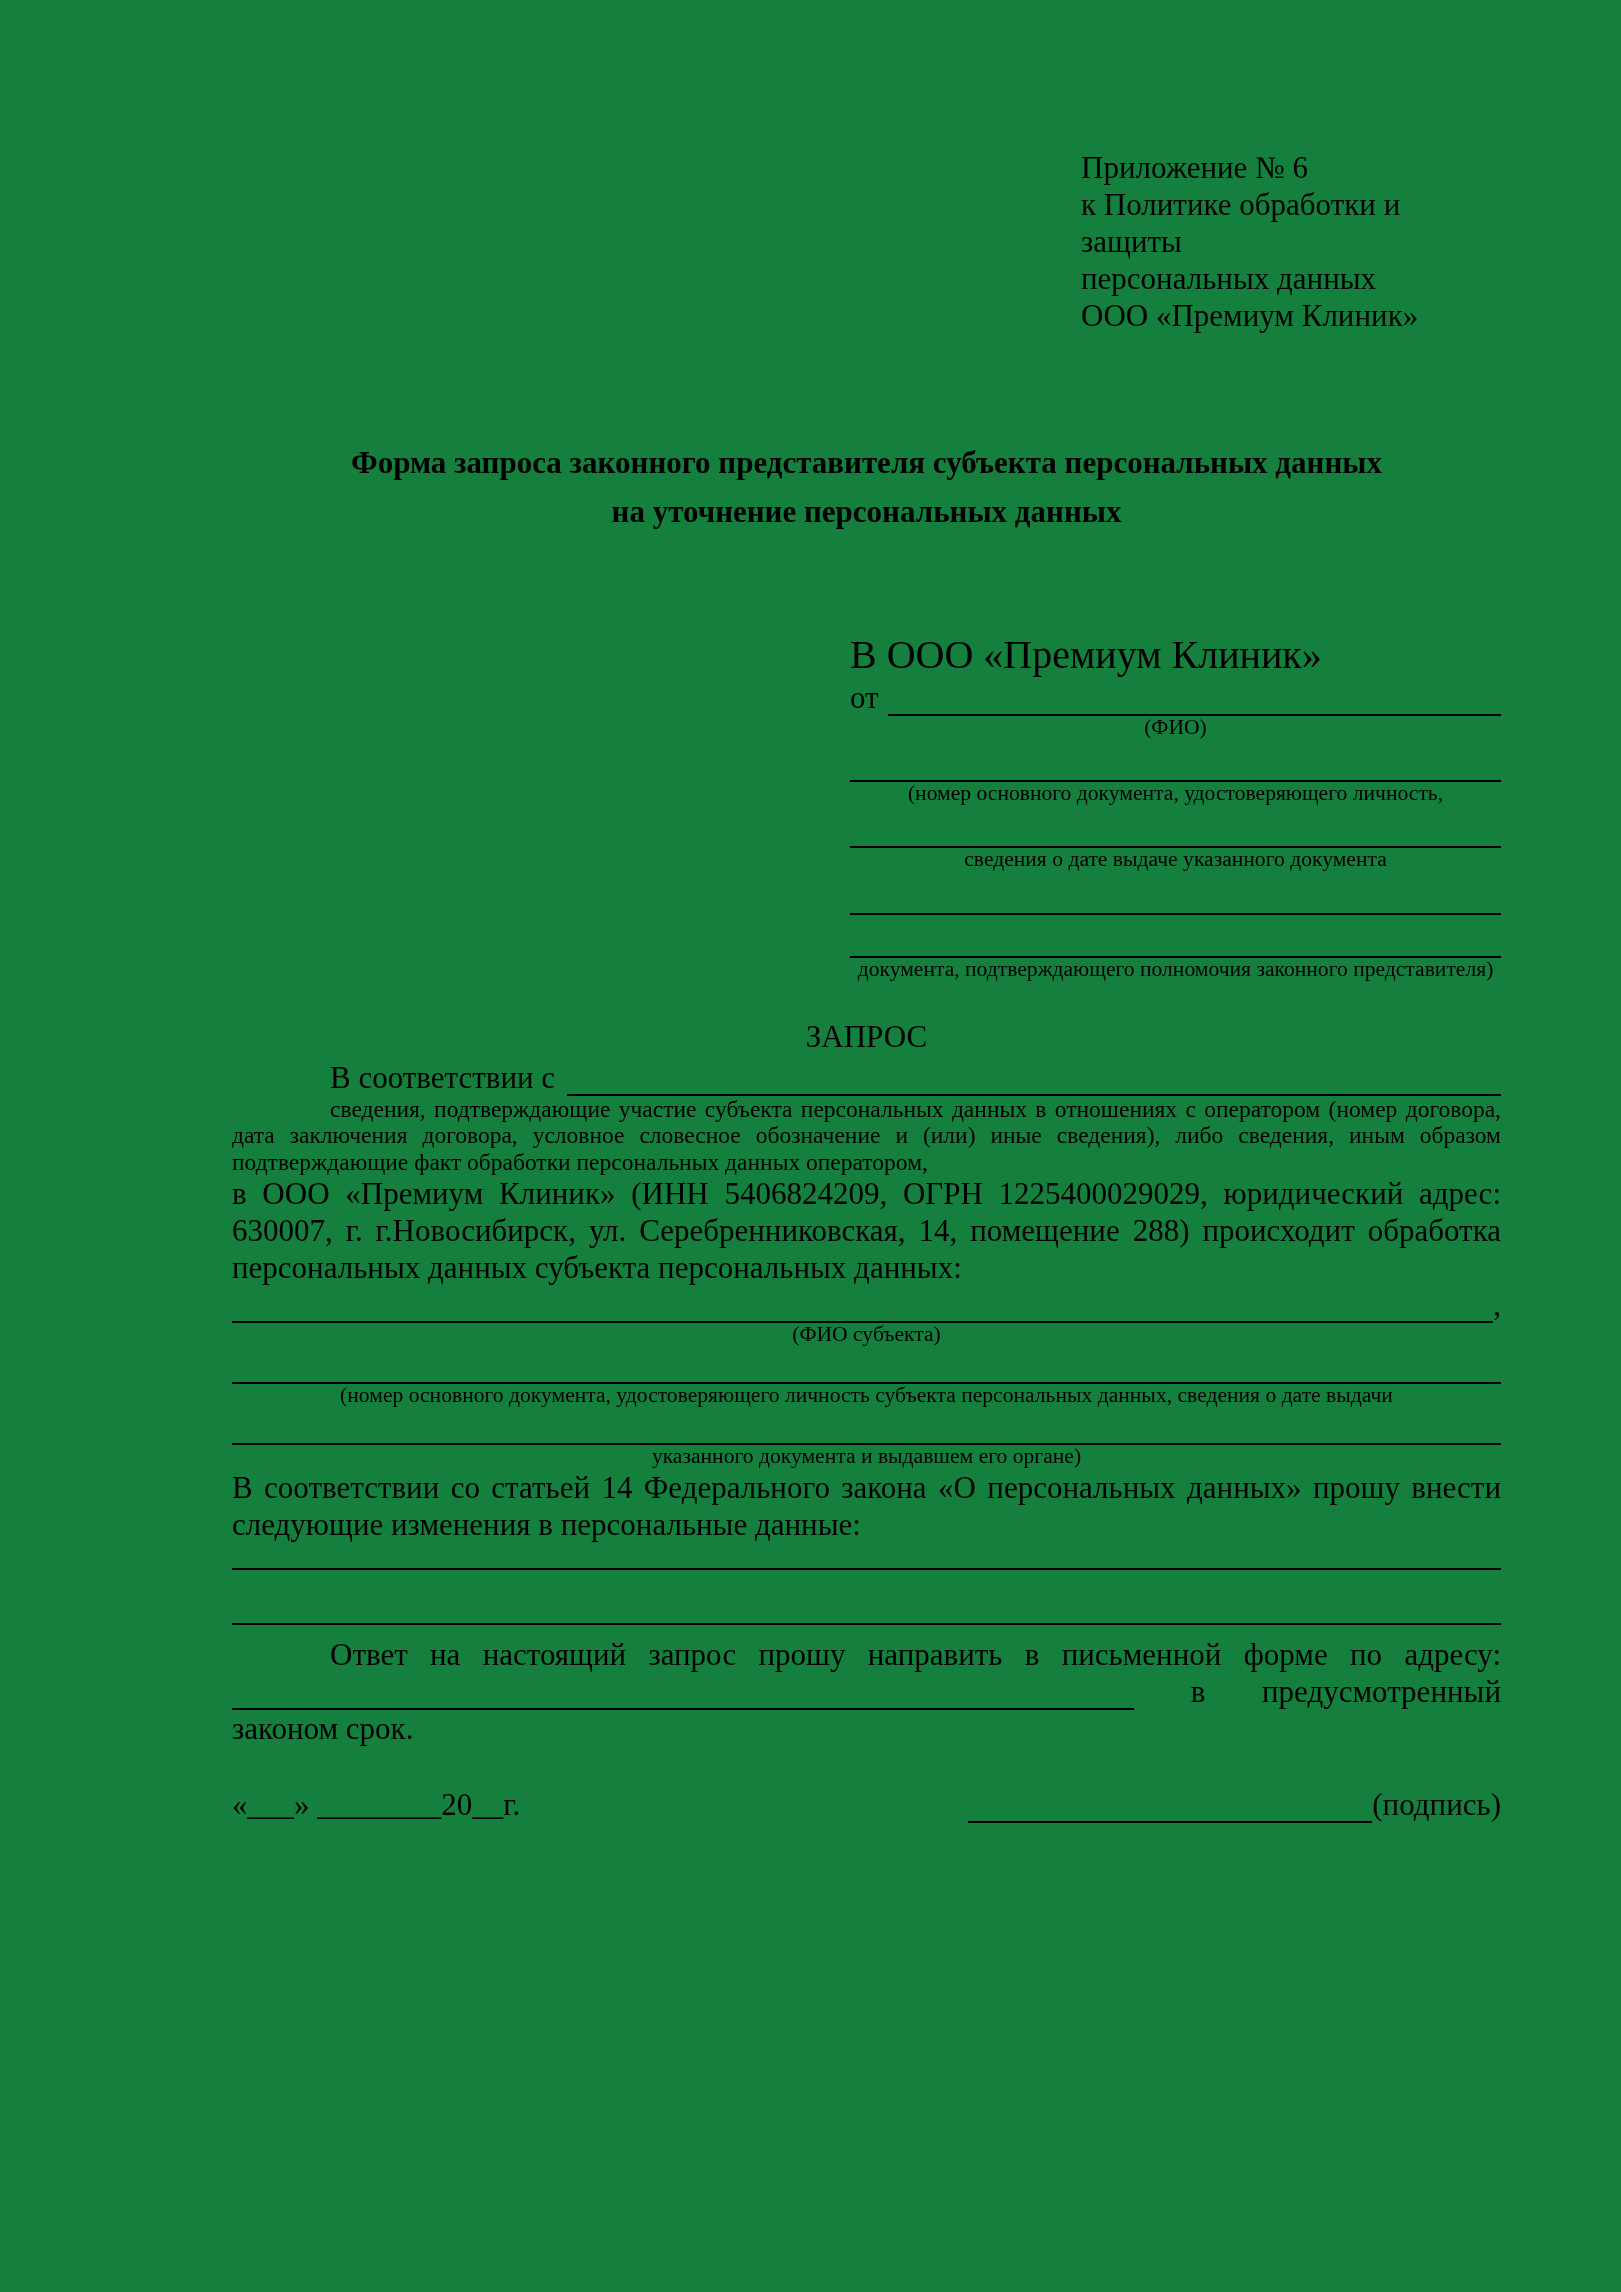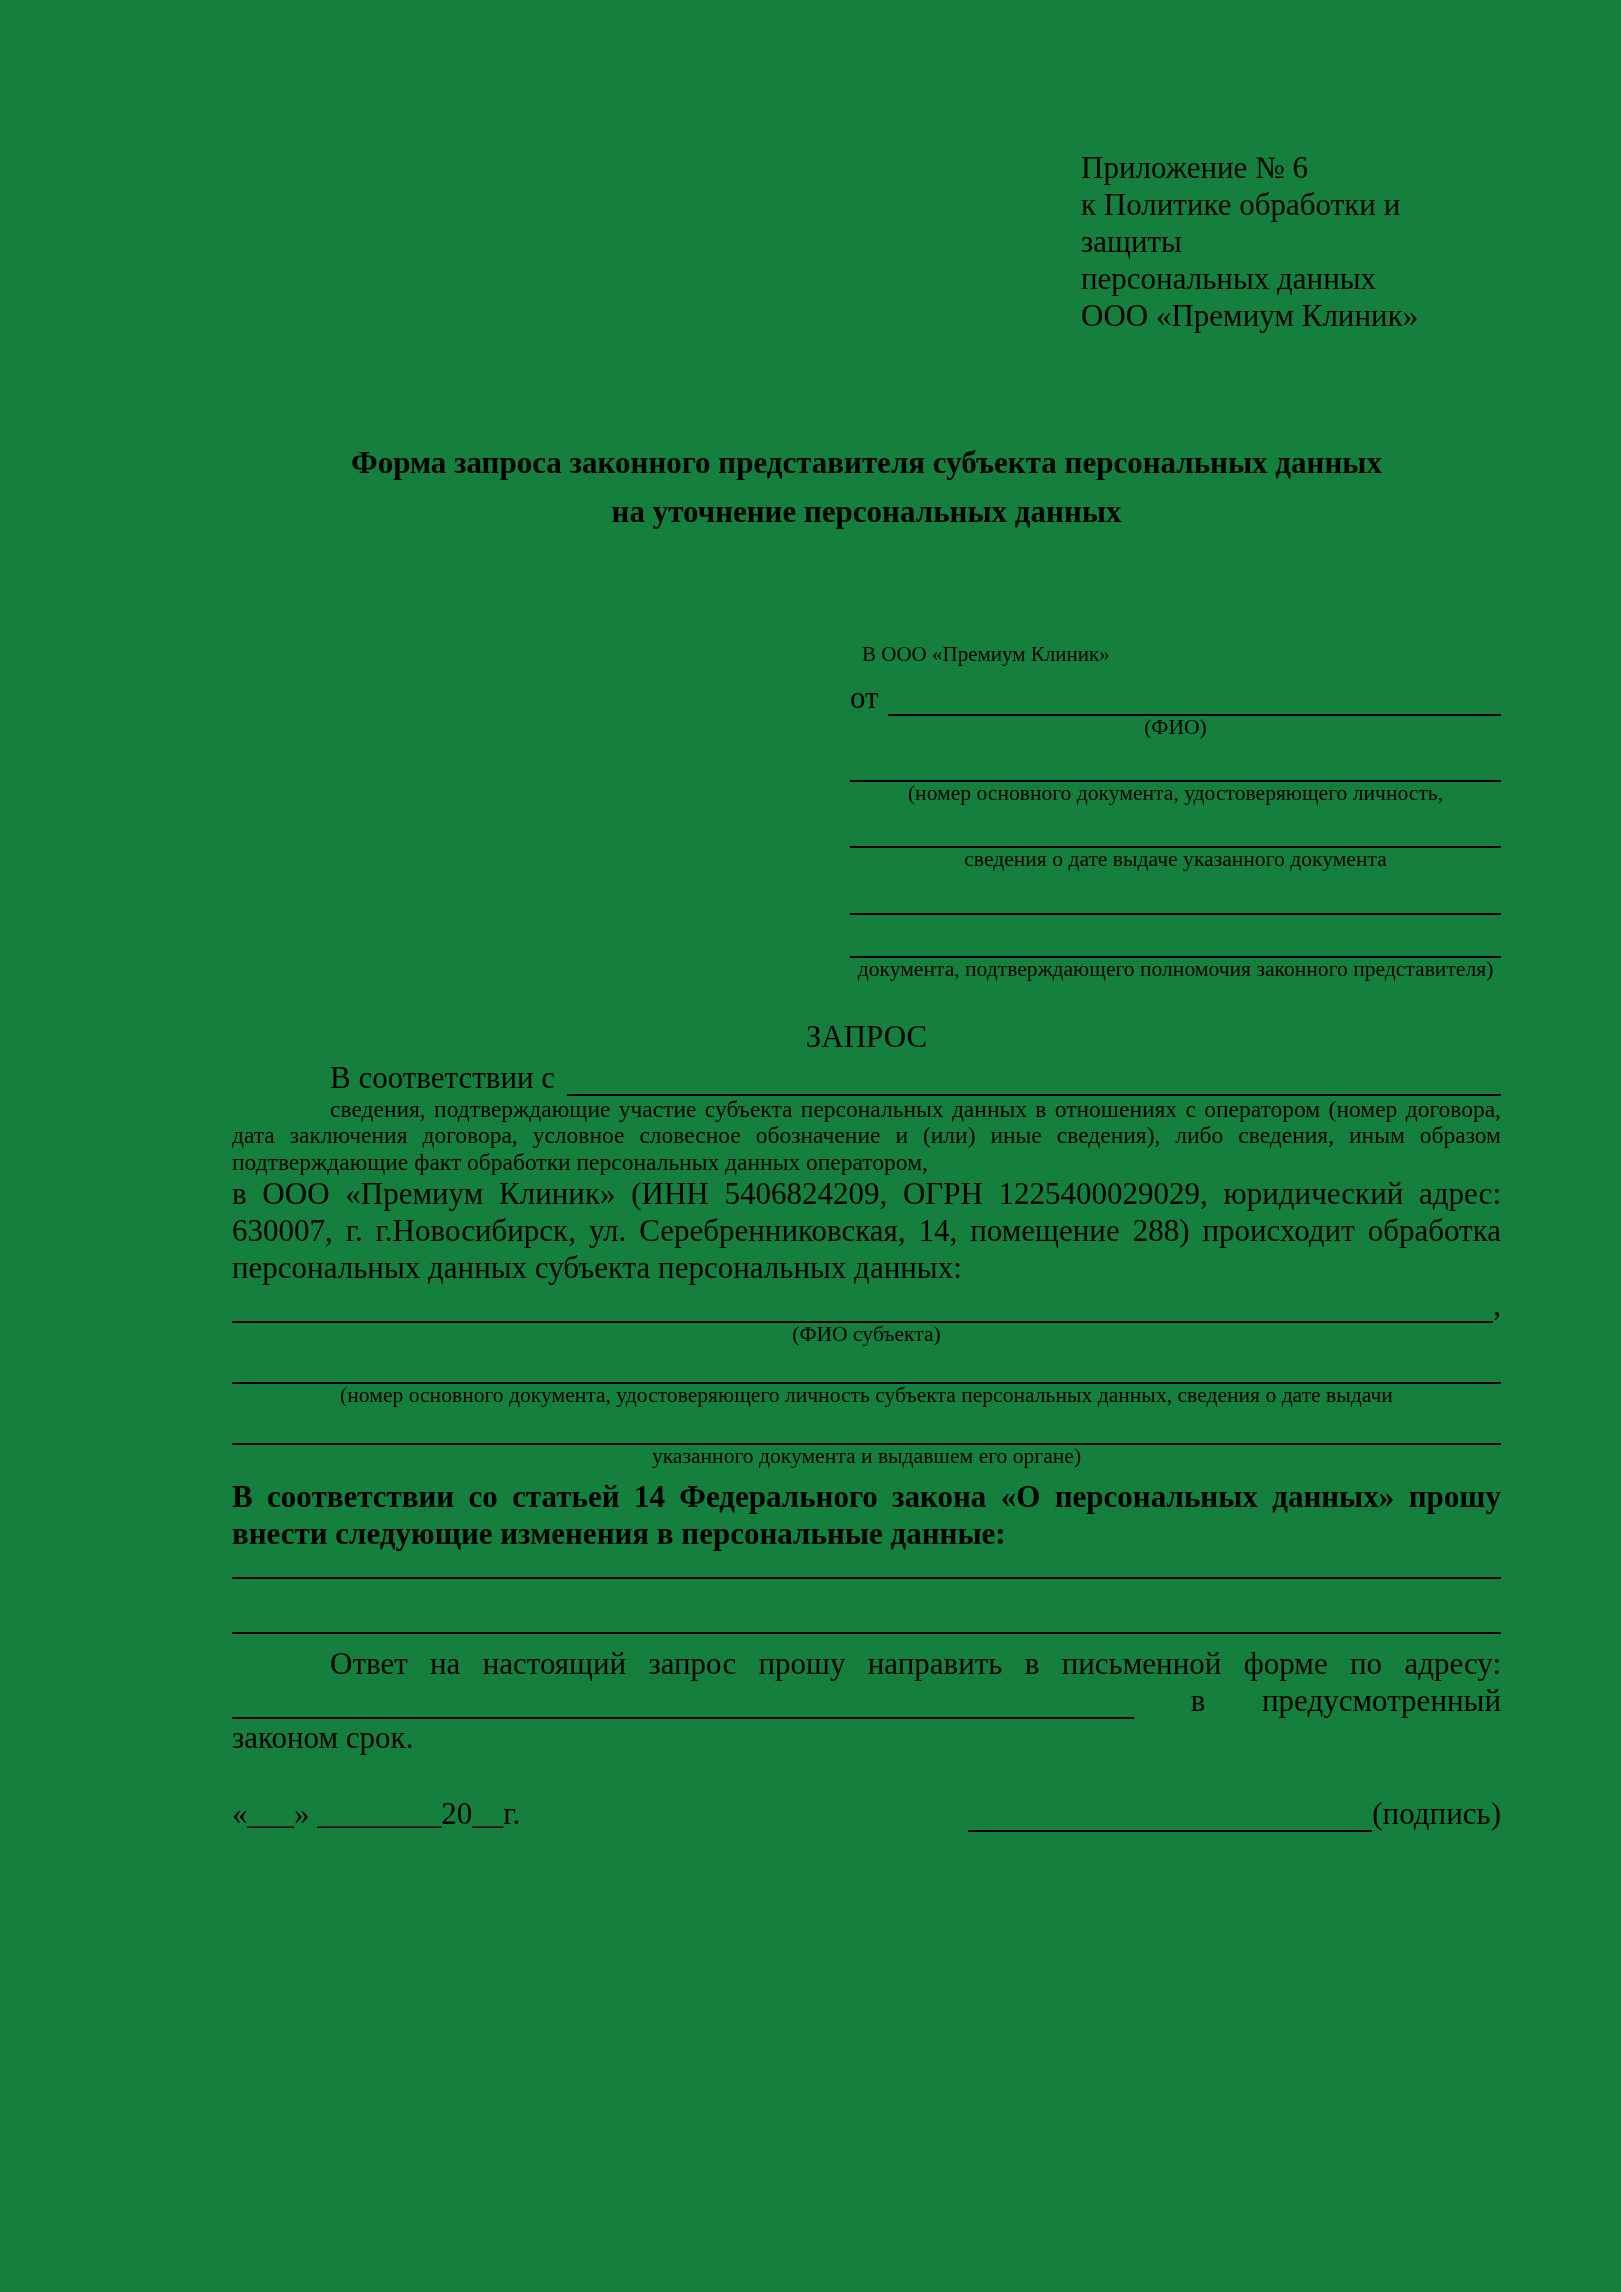--- a/index.html
+++ b/index.html
@@ -24,42 +24,42 @@
   .doc-title {
     margin-top: 104px;
     font-size: 31px;
     line-height: 49px;
     font-weight: bold;
     text-align: center;
   }
 
   
   .addressee { margin-left: 618px; width: 651px; }
-  .org-line { font-size: 21px; line-height: 37px; margin-left: 12px; }
+  .org-line { font-size: 40px; line-height: 37px; }
   .from-row { display: flex; align-items: flex-end; margin-top: 5.9px; font-size: 31px; line-height: 37px; justify-content: flex-end; }
   .from-row .label { flex: 0 0 auto; }
   .uline { border-bottom: 2.9px solid #000; }
   .from-row .uline { flex: 1 1 auto; margin-left: 9.8px; height: 32px; }
   .pair-line { height: 29px; margin-top: 11.8px; border-bottom: 2.9px solid #000; }
 
   
   .req-heading { margin-top: 37px; text-align: center; font-size: 31px; line-height: 37px; }
   .accordance-row { display: flex; align-items: flex-end; margin-top: 3.9px; padding-left: 98px; font-size: 31px; line-height: 37px; }
   .accordance-row .label { flex: 0 0 auto; }
   .accordance-row .uline { flex: 1 1 auto; margin-left: 11.8px; height: 32px; }
   .footnote { font-size: 23.5px; line-height: 26.5px; text-align: justify; text-indent: 98px; }
   .paragraph { font-size: 31px; line-height: 37px; text-align: justify; }
 
   .fio-row { display: flex; align-items: flex-end; font-size: 31px; line-height: 37px; }
   .fio-row .uline { flex: 1 1 auto; height: 27.4px; }
   .fio-row .comma { flex: 0 0 auto; }
 
   .subj-line-1 { height: 27.4px; margin-top: 7.8px; border-bottom: 2.9px solid #000; }
   .subj-line-2 { height: 27.4px; margin-top: 7.8px; border-bottom: 2.9px solid #000; }
-  .amendment { margin-top: 10px; font-weight: bold; }
+  .amendment { margin-top: 1px; }
 
   .blank-1 { height: 24.5px; border-bottom: 2.9px solid #000; }
   .blank-2 { height: 27.4px; margin-top: 25.5px; border-bottom: 2.9px solid #000; }
 
   .reply { margin-top: 10.8px; }
   .line-just { font-size: 31px; line-height: 37px; text-align: justify; text-align-last: justify; text-indent: 98px; }
   .addr-row { display: flex; align-items: flex-end; justify-content: space-between; font-size: 31px; line-height: 37px; }
   .addr-row .uline { flex: 0 0 902px; height: 32px; }
   .reply-last { font-size: 31px; line-height: 37px; }
 

